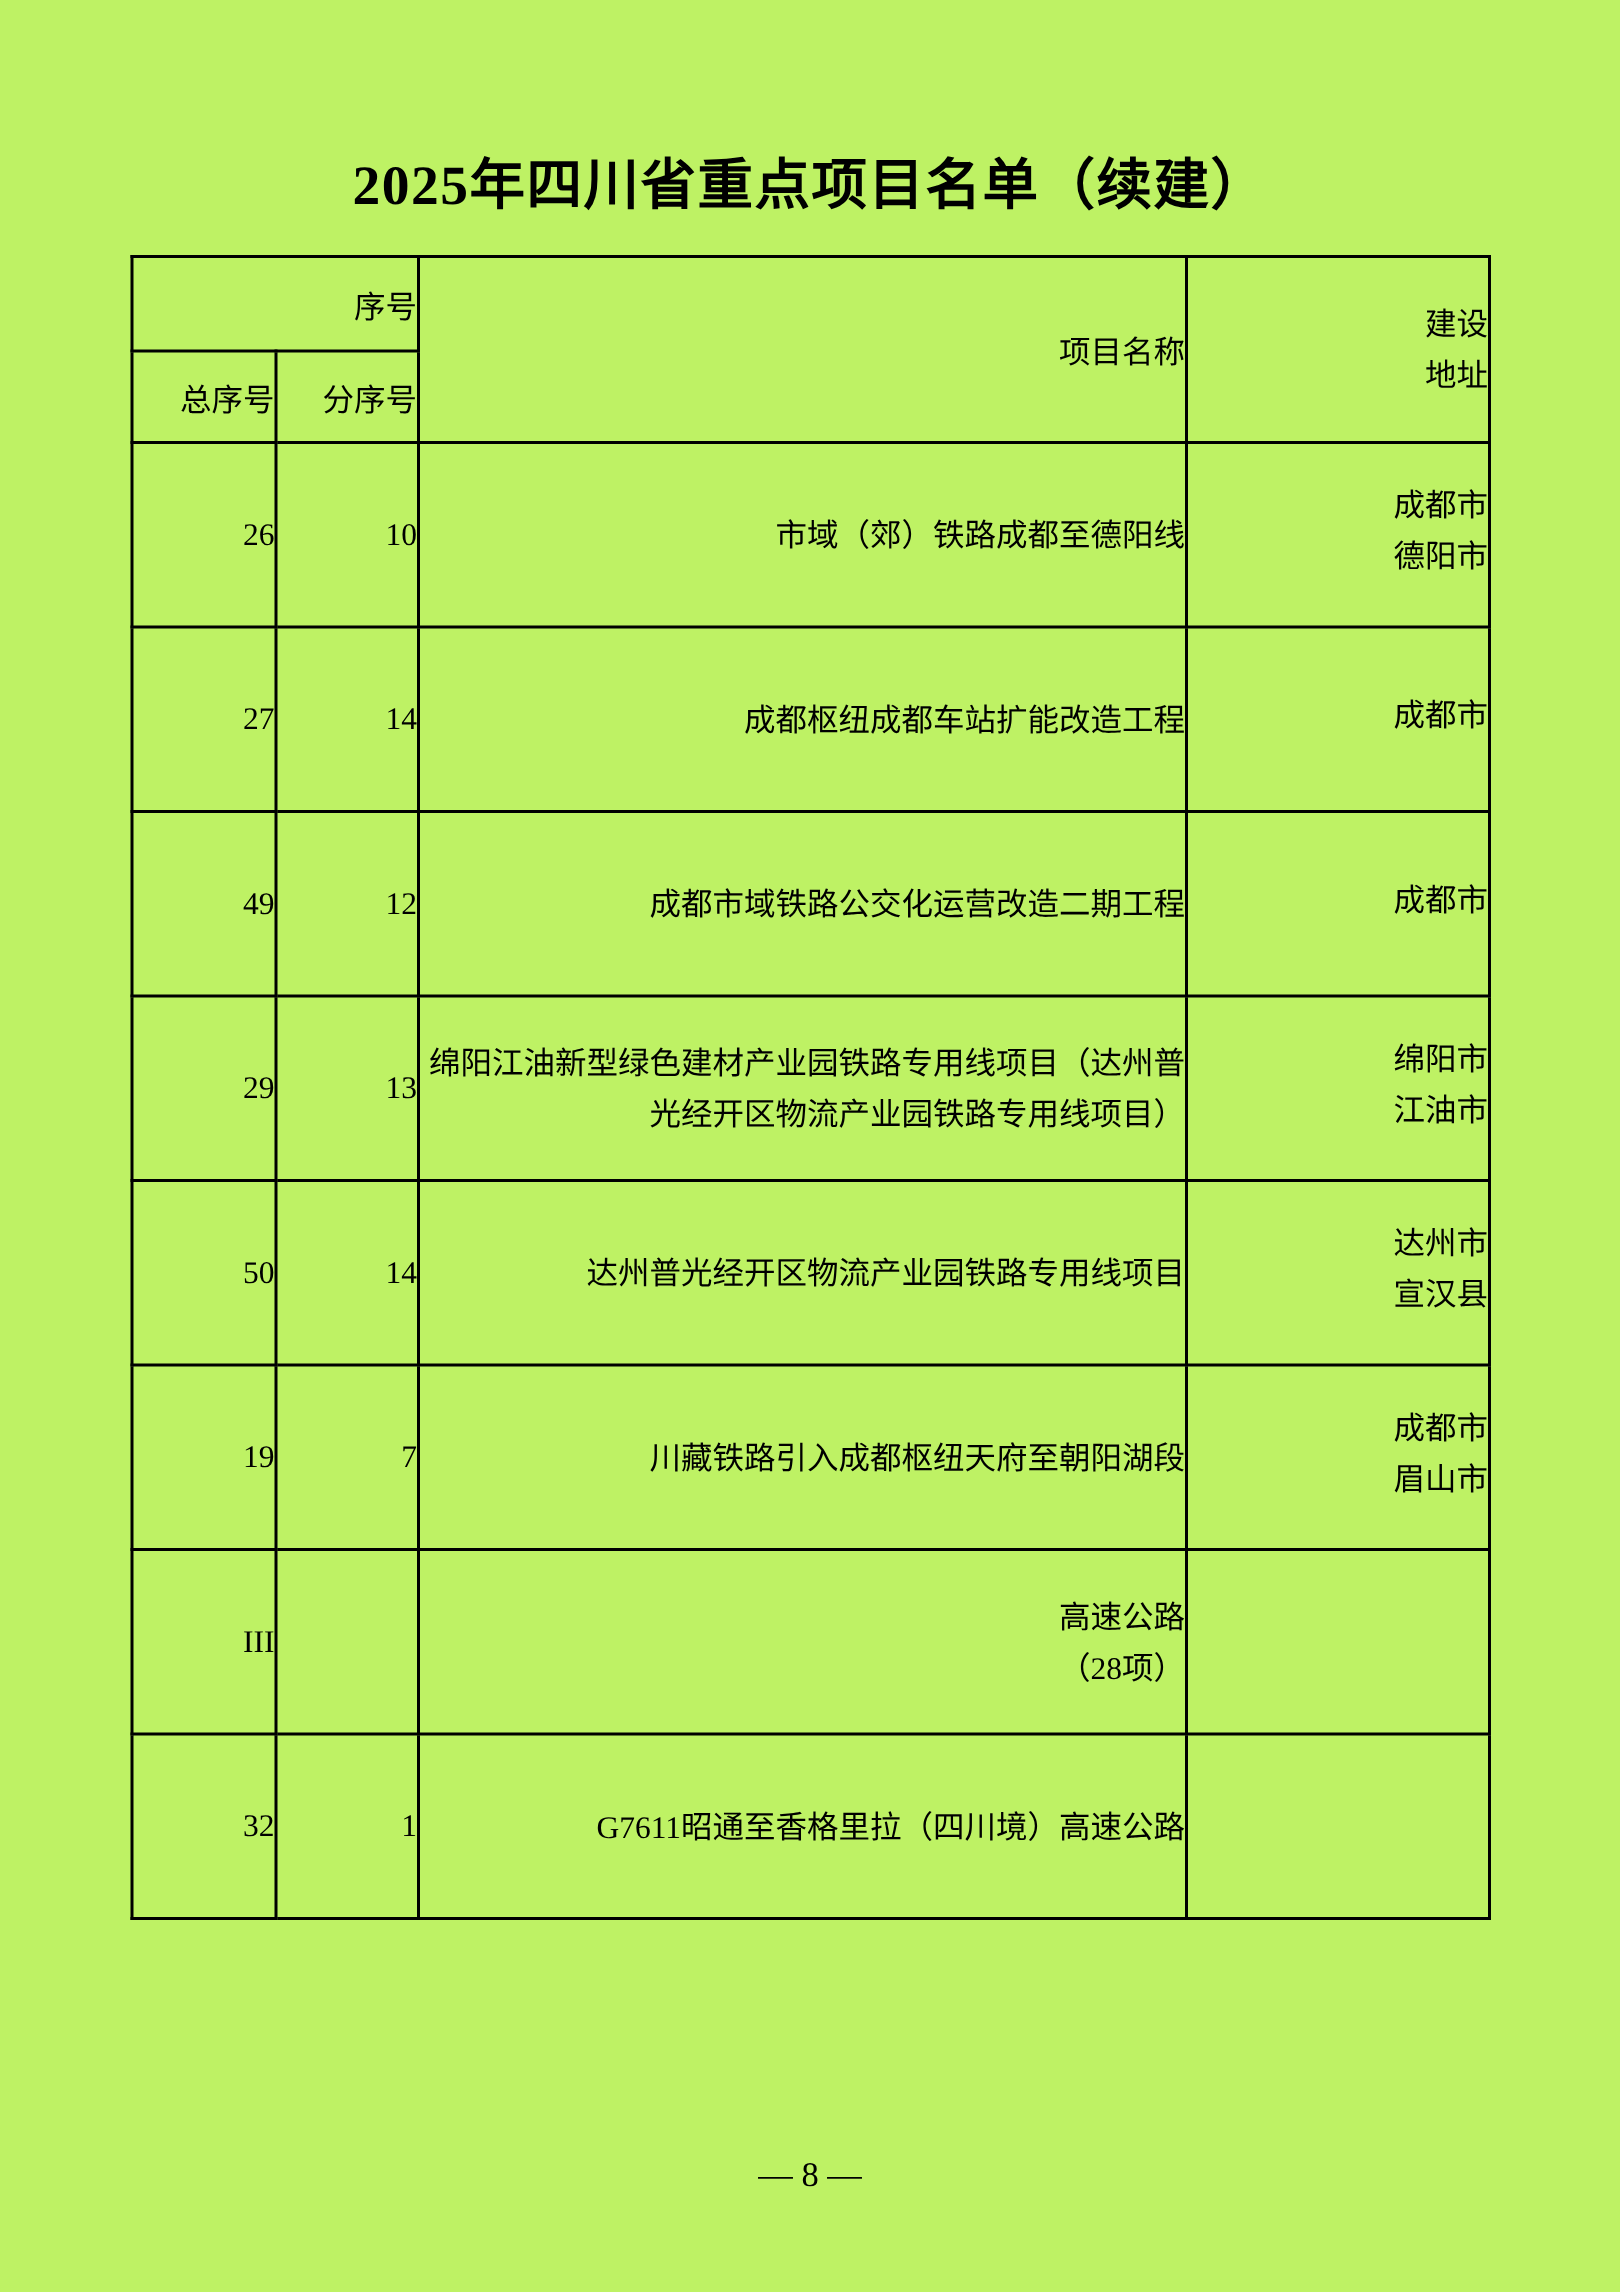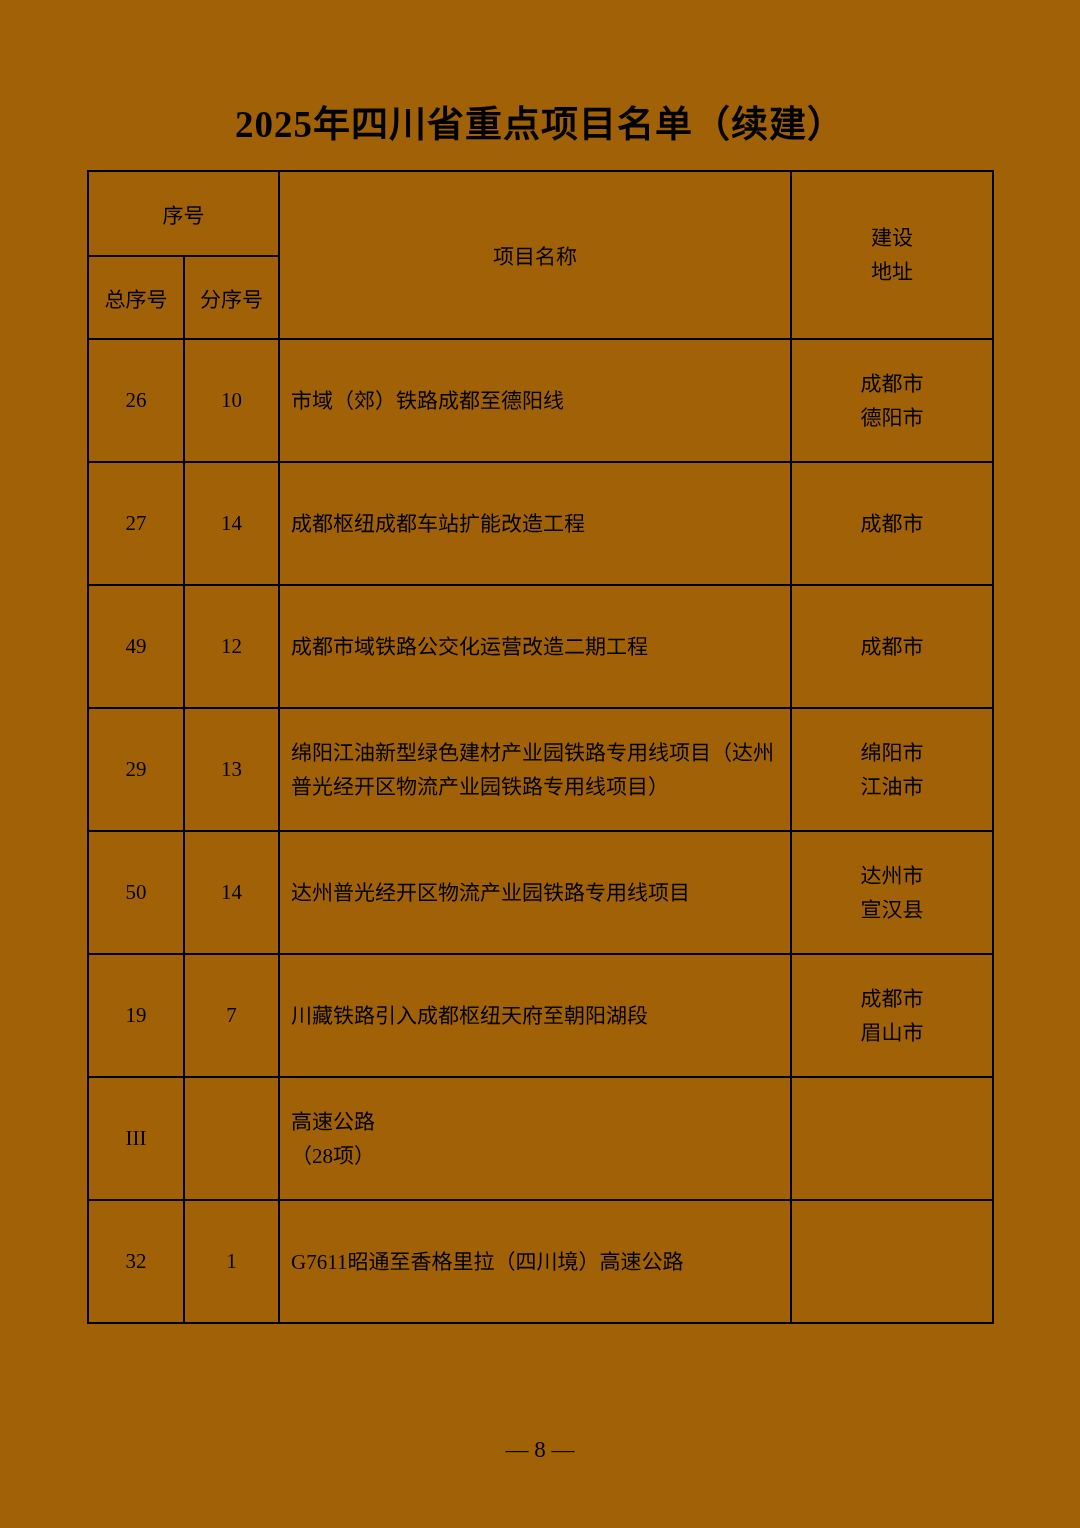--- a/index.html
+++ b/index.html
@@ -4,21 +4,21 @@
 <style>
   html, body {
     margin: 0;
     padding: 0;
     background: #ffffff;
   }
   .page {
     position: relative;
     width: 1080px;
     height: 1528px;
-    background: #a16207;
+    background: #bef264;
     font-family: "Liberation Serif", "DejaVu Serif", serif;
     color: #000000;
     overflow: hidden;
   }
   .doc-title {
     position: absolute;
     top: 103px;
     left: 0;
     width: 1080px;
     text-align: center;
@@ -34,38 +34,40 @@
     width: 905px;
     border-collapse: collapse;
     table-layout: fixed;
   }
   table.projects th,
   table.projects td {
     border: 2px solid #000000;
     font-size: 21px;
     font-weight: normal;
     vertical-align: middle;
-    padding: 11px;
+    padding: 0;
     overflow: hidden;
+    text-align: right;
   }
   table.projects thead tr.h1 th { height: 61px; }
   table.projects thead tr.h2 th { height: 59px; }
   table.projects tbody tr { height: 123px; }
   .cell-center { text-align: center; }
   .cell-name {
     text-align: left;
     padding-left: 8px;
     padding-right: 2px;
     line-height: 34px;
     white-space: pre-line;
   }
   .cell-loc {
     text-align: center;
     line-height: 34px;
     white-space: pre-line;
+    font-family: Liberation Mono, monospace;
   }
   .preline { white-space: pre-line; line-height: 34px; }
   .page-number {
     position: absolute;
     top: 1437px;
     left: 0;
     width: 1080px;
     text-align: center;
     font-size: 23px;
   }

